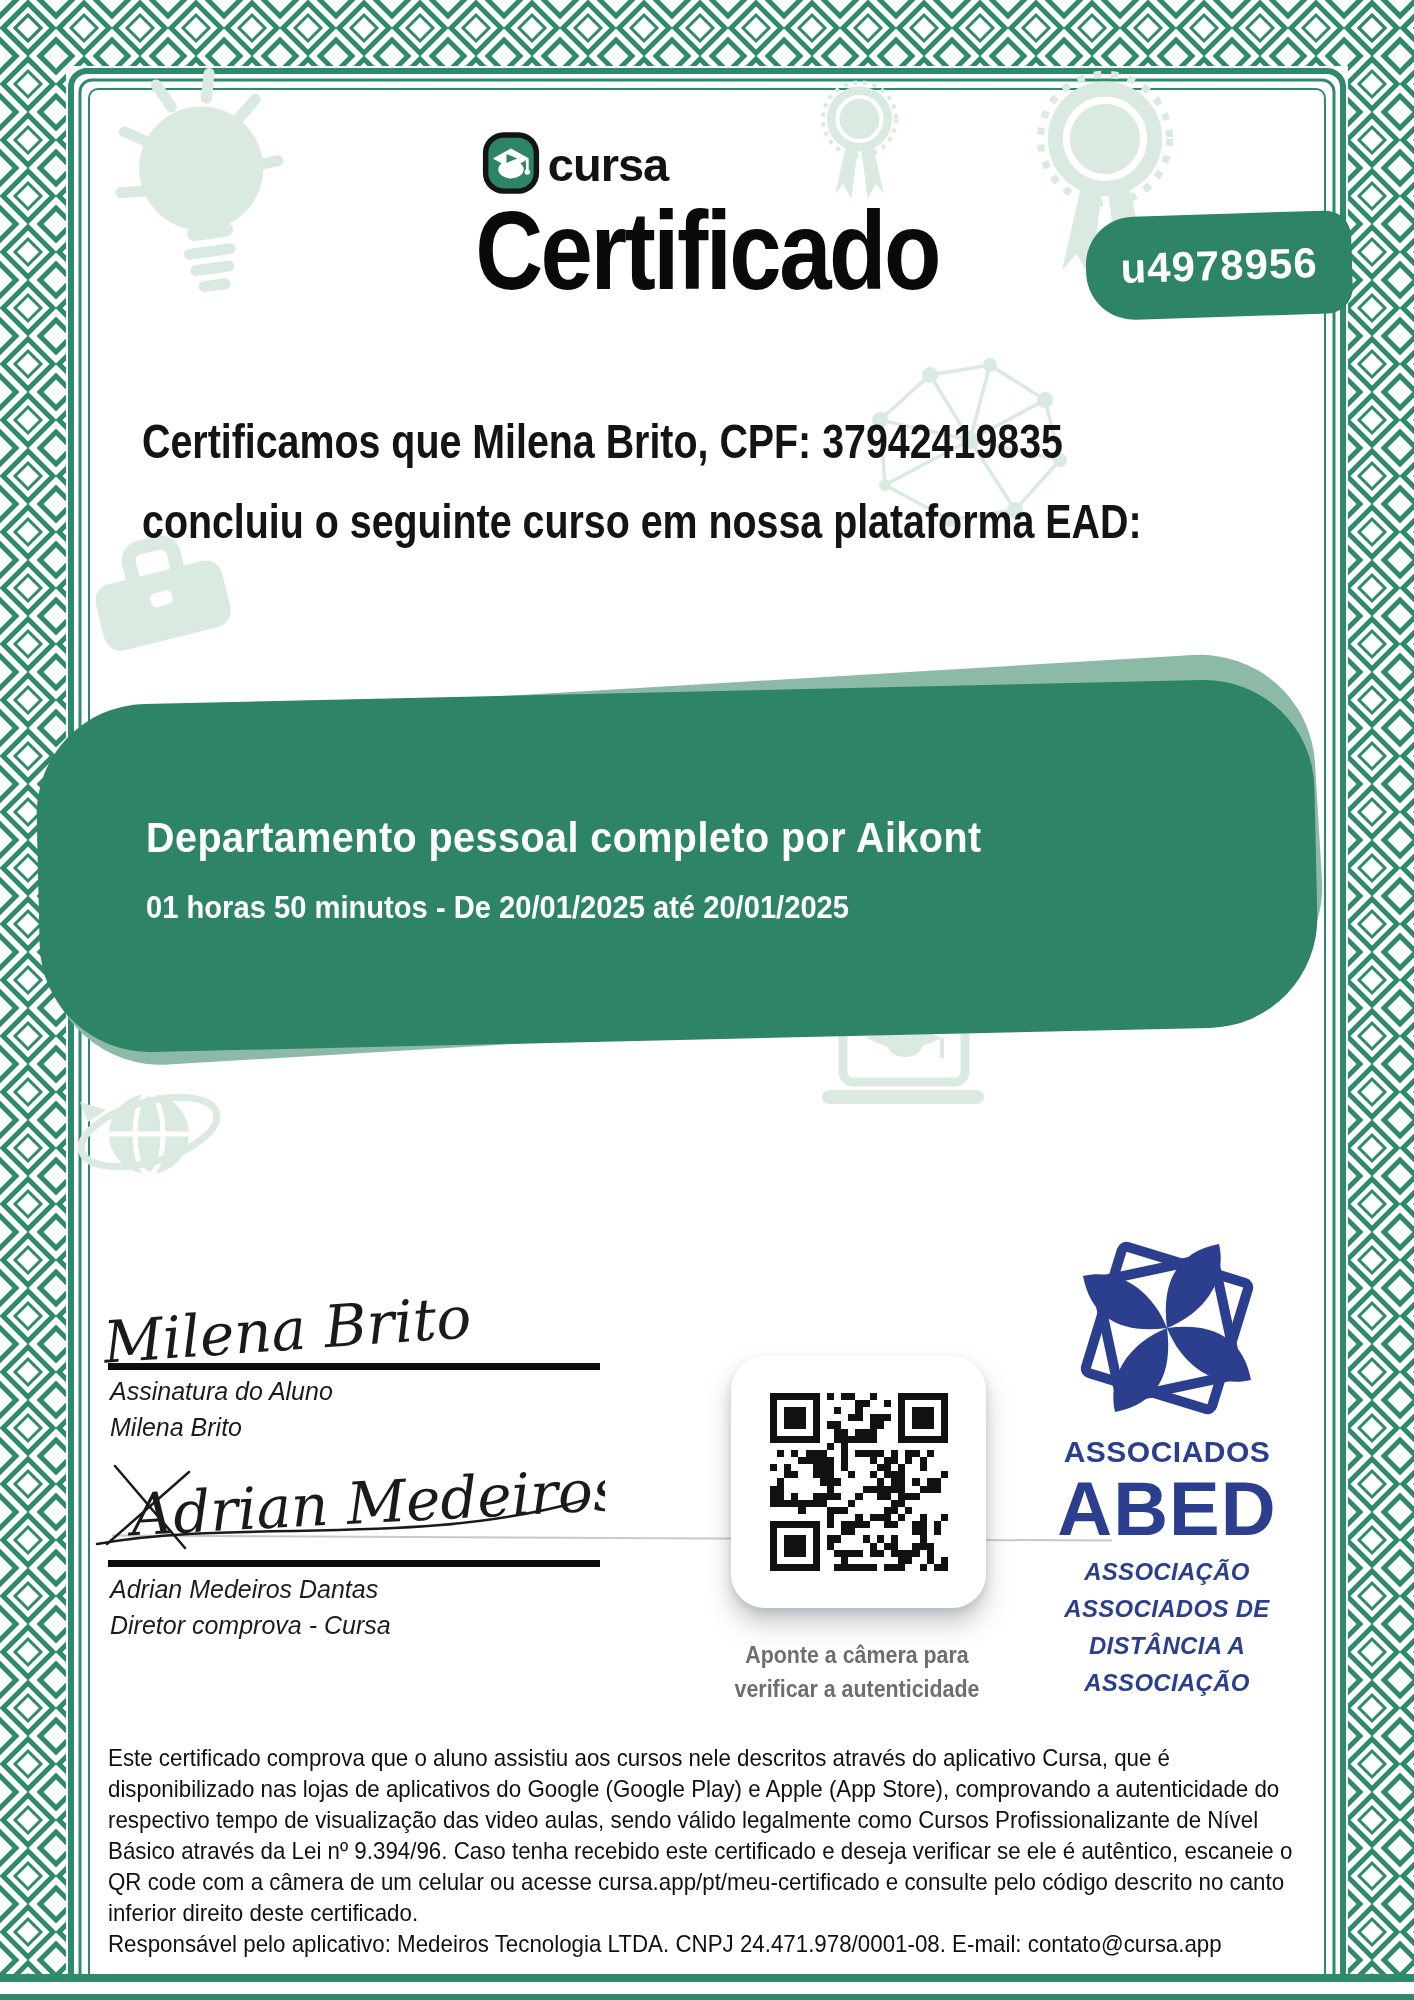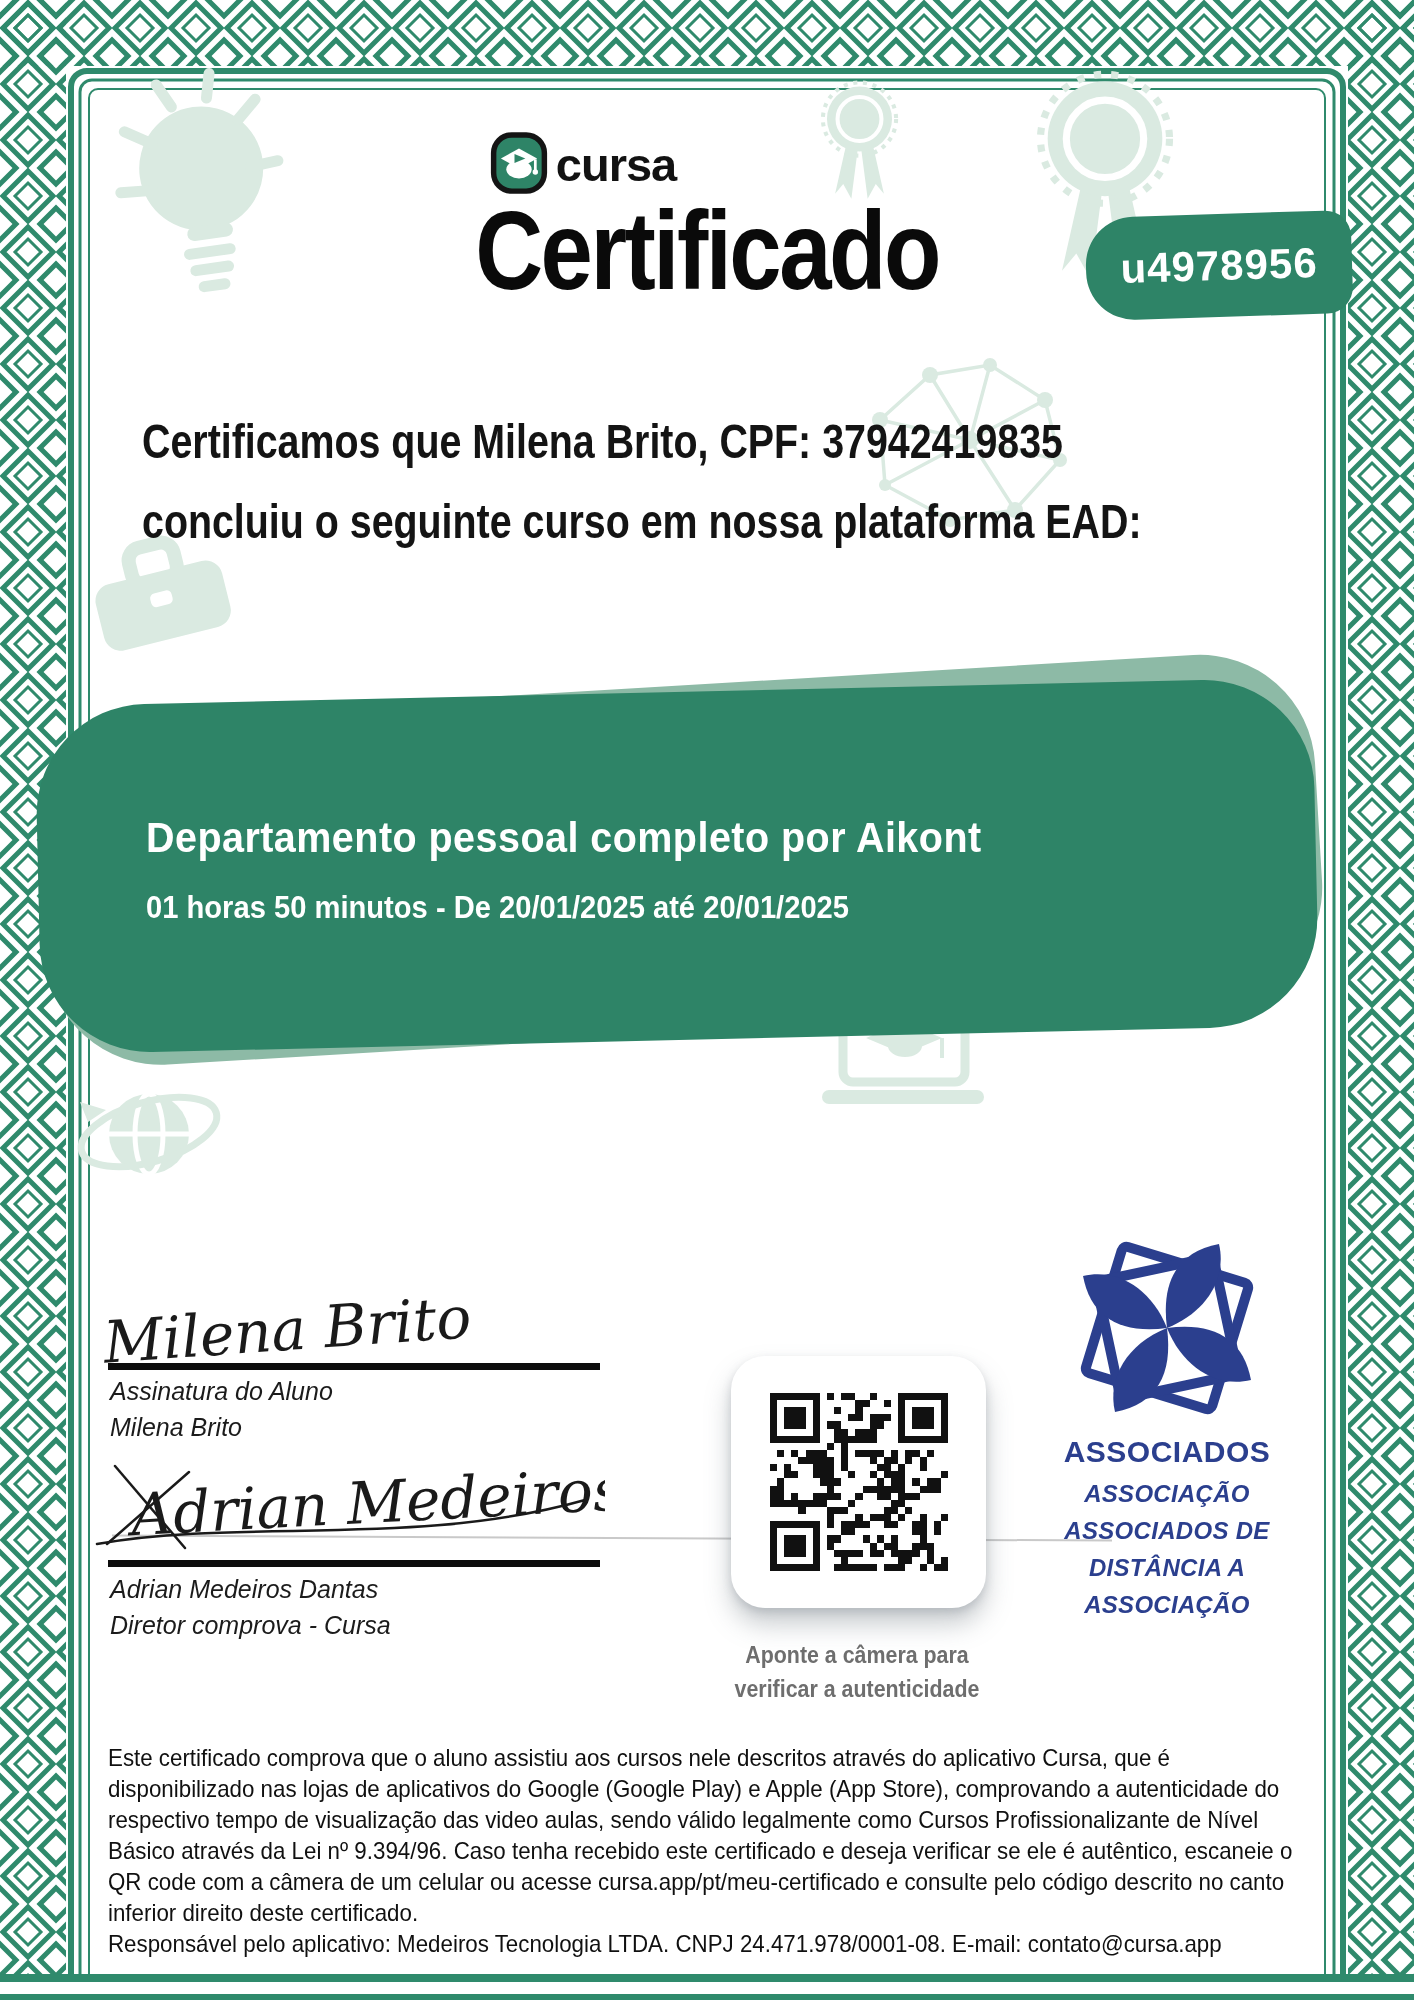--- a/index.html
+++ b/index.html
@@ -7,21 +7,21 @@
   body { position:relative; overflow:hidden; background:#ffffff;
          font-family:"Liberation Sans", sans-serif; color:#141414; }
 
   
   .border-layer { position:absolute; inset:0; z-index:1; pointer-events:none; }
   .wm { position:absolute; z-index:2; }
   .top-layer { z-index:4; }
 
   
   .logo-row { position:absolute; top:130px; left:0; width:1150px; height:66px;
-              display:flex; align-items:center; justify-content:center; gap:8px; z-index:3;margin-left:8px; }
+              display:flex; align-items:center; justify-content:center; gap:8px; z-index:3; }
   .logo-text { font-size:47px; font-weight:700; letter-spacing:-1px; color:#121212; padding-top:2px; }
   .cert-title { position:absolute; top:186px; left:0; width:1414px; text-align:center;
                 font-size:112px; font-weight:700; letter-spacing:-3px; color:#0a0a0a;
                 transform:scaleX(.84); transform-origin:center top; z-index:3; }
 
   .id-badge { position:absolute; left:1086px; top:214px; width:266px; height:103px;
               background:#2e8467; border-radius:48px 26px 26px 48px;
               transform:rotate(-1.8deg); display:flex; align-items:center; justify-content:center;
               color:#ffffff; font-size:42px; font-weight:700; letter-spacing:1px; z-index:4; }
 
@@ -440,20 +440,21 @@
       <rect x="42" y="42" width="120" height="120" rx="5" transform="rotate(-12 102 102)"></rect>
     </g>
     <g fill="#2b3f8e">
       <path d="M102,102 C96,56 112,26 154,18 C162,52 142,86 102,102 Z"></path>
       <path d="M102,102 C96,56 112,26 154,18 C162,52 142,86 102,102 Z" transform="rotate(90 102 102)"></path>
       <path d="M102,102 C96,56 112,26 154,18 C162,52 142,86 102,102 Z" transform="rotate(180 102 102)"></path>
       <path d="M102,102 C96,56 112,26 154,18 C162,52 142,86 102,102 Z" transform="rotate(270 102 102)"></path>
     </g>
   </svg>
   <div class="associados">ASSOCIADOS</div>
+  <div class="acronym">ABED</div>
   <div class="full">
     <div>ASSOCIAÇÃO</div>
     <div>ASSOCIADOS DE</div>
     <div>DISTÂNCIA A</div>
     <div>ASSOCIAÇÃO</div>
   </div>
 </div>
 
 <div class="footer">
   <p>Este certificado comprova que o aluno assistiu aos cursos nele descritos através do aplicativo Cursa, que é disponibilizado nas lojas de aplicativos do Google (Google Play) e Apple (App Store), comprovando a autenticidade do respectivo tempo de visualização das video aulas, sendo válido legalmente como Cursos Profissionalizante de Nível Básico através da Lei nº 9.394/96. Caso tenha recebido este certificado e deseja verificar se ele é autêntico, escaneie o QR code com a câmera de um celular ou acesse cursa.app/pt/meu-certificado e consulte pelo código descrito no canto inferior direito deste certificado.</p>

